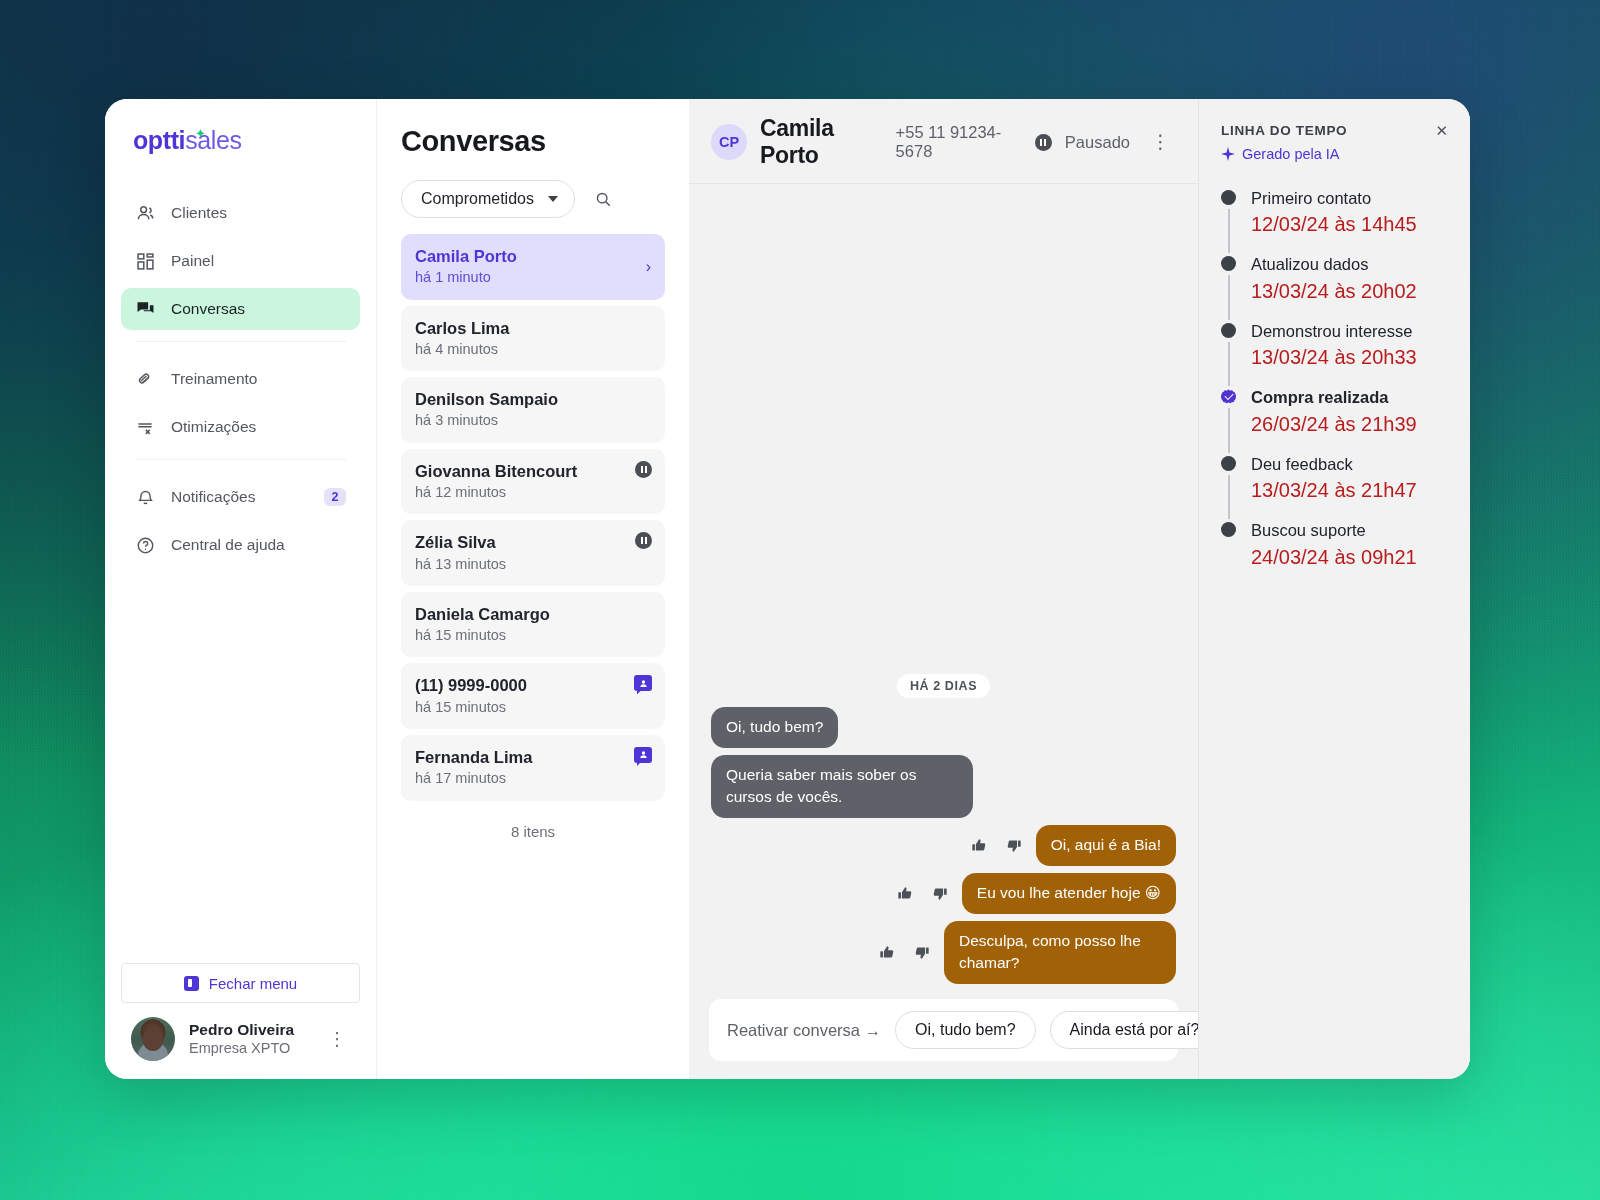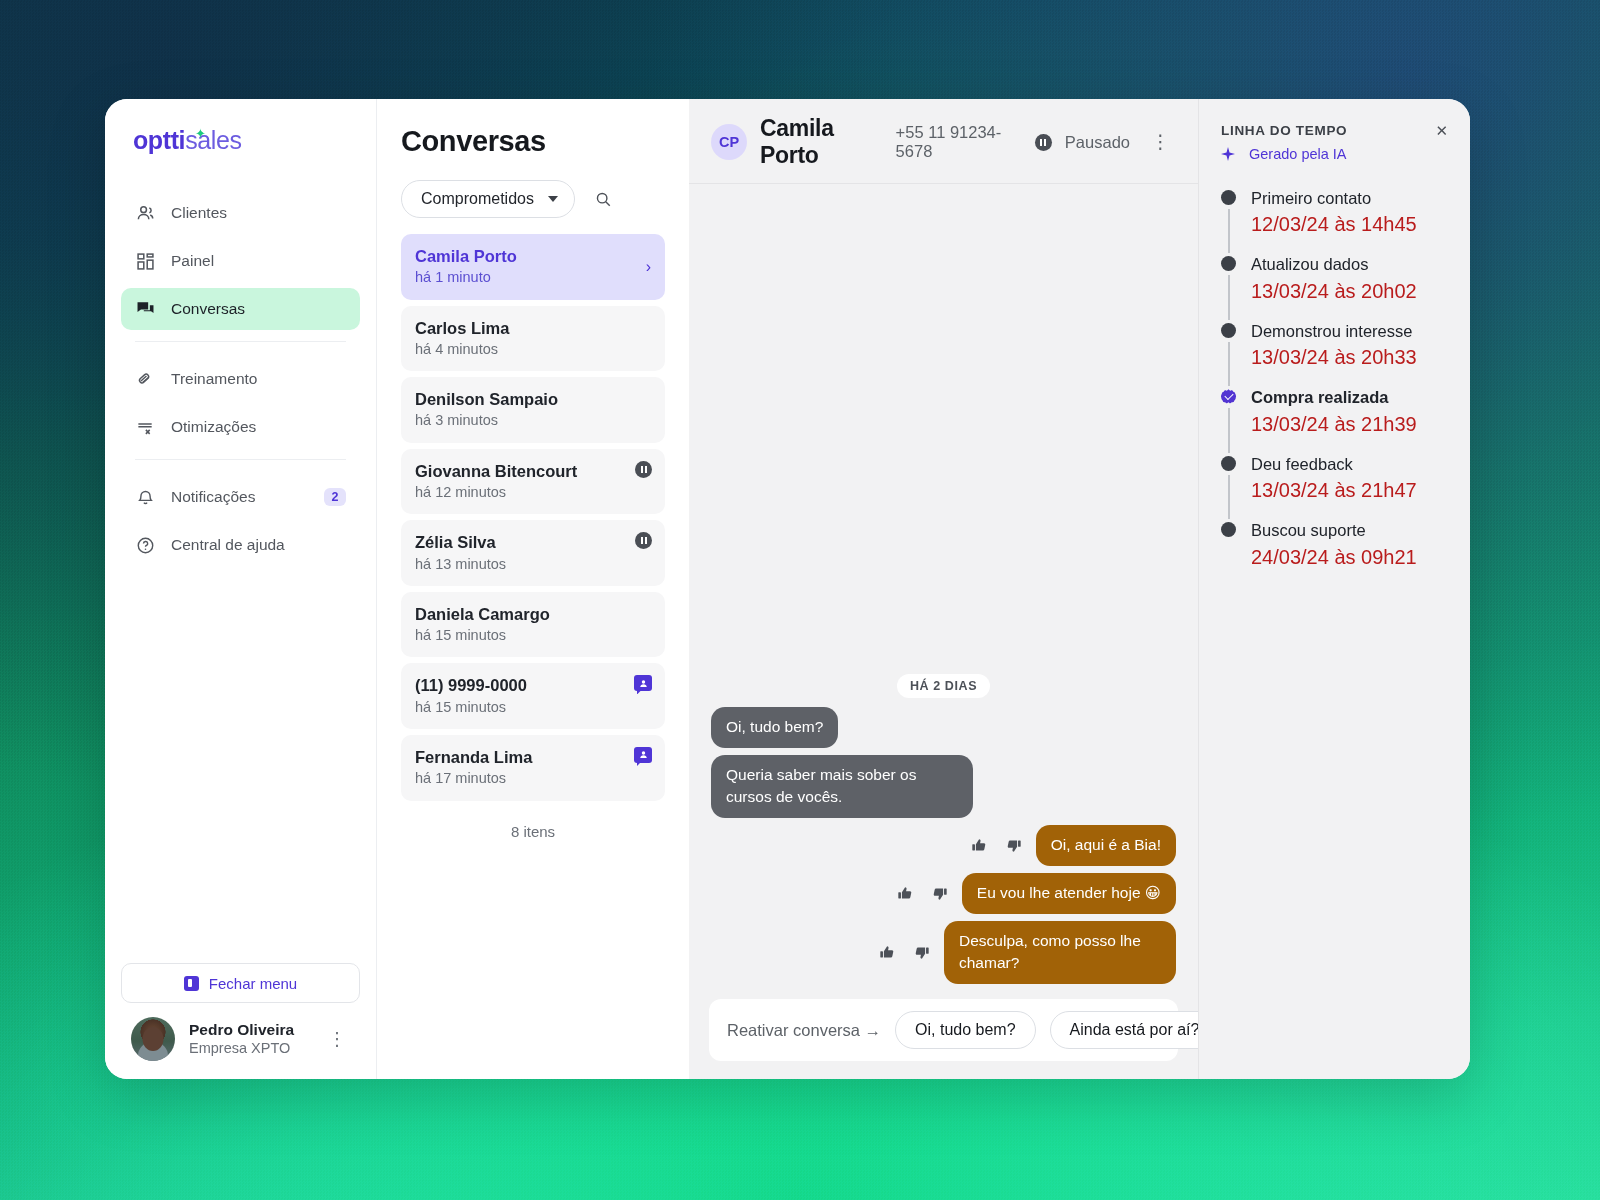--- a/index.html
+++ b/index.html
@@ -79,21 +79,21 @@
   .badge {
     background: #e4e2fb; color: #4f35d6;
     font-size: 12.5px; font-weight: 700;
     border-radius: 6px; padding: 2px 7px; min-width: 22px; text-align: center;
   }
   .divider { height: 1px; background: #eceef1; margin: 11px 14px 16px 14px; }
 
   .side-bottom { position: absolute; left: 16px; right: 16px; bottom: 10px; }
   .close-menu {
     display: flex; align-items: center; justify-content: center; gap: 10px;
-    height: 40px; border: 1px solid #e3e5e9; border-radius: 10px;
+    height: 40px; border: 1px solid #e3e5e9; border-radius: 4px;
     color: #4f35d6; font-size: 15px; cursor: pointer; background: #fff;
   }
   .close-menu .sq {
     width: 15px; height: 15px; border-radius: 3px; background: #4f35d6;
     display:flex; align-items:center; justify-content:center;
   }
   .close-menu .sq i { display:block; width: 4px; height: 8px; background:#fff; border-radius:1px; margin-left:-2px;}
   .profile { display: flex; align-items: center; gap: 14px; padding: 14px 10px 8px 10px; }
   .avatar-img {
     width: 44px; height: 44px; border-radius: 50%; flex: 0 0 44px;
@@ -218,21 +218,21 @@
   .timeline {
     width: 272px; flex: 0 0 272px;
     background: #f2f2f3;
     border-left: 1px solid #e4e4e6;
     padding: 24px 22px 0 22px;
     position: relative;
   }
   .tl-head { display: flex; align-items: flex-start; }
   .tl-title { font-size: 13.5px; font-weight: 700; color: #3c4047; letter-spacing: .7px; flex: 1; }
   .tl-close { color: #4d5158; font-size: 15px; cursor: pointer; line-height: 1; }
-  .tl-ai { display: flex; align-items: center; gap: 14px; margin-top: 8px; color: #4f35d6; font-size: 14.5px; cursor: pointer; }
+  .tl-ai { display: flex; align-items: center; gap: 7px; margin-top: 8px; color: #4f35d6; font-size: 14.5px; cursor: pointer; }
   .tl-items { margin-top: 26px; }
   .tl-item { position: relative; padding-left: 30px; padding-bottom: 15px; }
   .tl-item:last-child { padding-bottom: 0; }
   .tl-item::before {
     content: ""; position: absolute; left: 0; top: 2px;
     width: 15px; height: 15px; border-radius: 50%; background: #3c4047;
   }
   .tl-item.done::before {
     background: #5234d2;
     clip-path: polygon(50% 0%,61% 9%,75% 5%,82% 17%,96% 19%,97% 33%,108% 42%,100% 54%,104% 68%,91% 74%,86% 88%,72% 86%,60% 95%,50% 86%,38% 95%,27% 87%,13% 89%,9% 75%,-4% 68%,1% 54%,-7% 42%,4% 33%,4% 19%,18% 17%,25% 5%,39% 9%);
@@ -540,21 +540,21 @@
         <div class="tl-date">13/03/24 às 20h02</div>
       </div>
       <div class="tl-item">
         <span class="line"></span>
         <div class="tl-label">Demonstrou interesse</div>
         <div class="tl-date">13/03/24 às 20h33</div>
       </div>
       <div class="tl-item done">
         <span class="line"></span>
         <div class="tl-label">Compra realizada</div>
-        <div class="tl-date">13/03/24 às 21h39</div>
+        <div class="tl-date">26/03/24 às 21h39</div>
       </div>
       <div class="tl-item">
         <span class="line"></span>
         <div class="tl-label">Deu feedback</div>
         <div class="tl-date">13/03/24 às 21h47</div>
       </div>
       <div class="tl-item">
 
         <div class="tl-label">Buscou suporte</div>
         <div class="tl-date">24/03/24 às 09h21</div>

